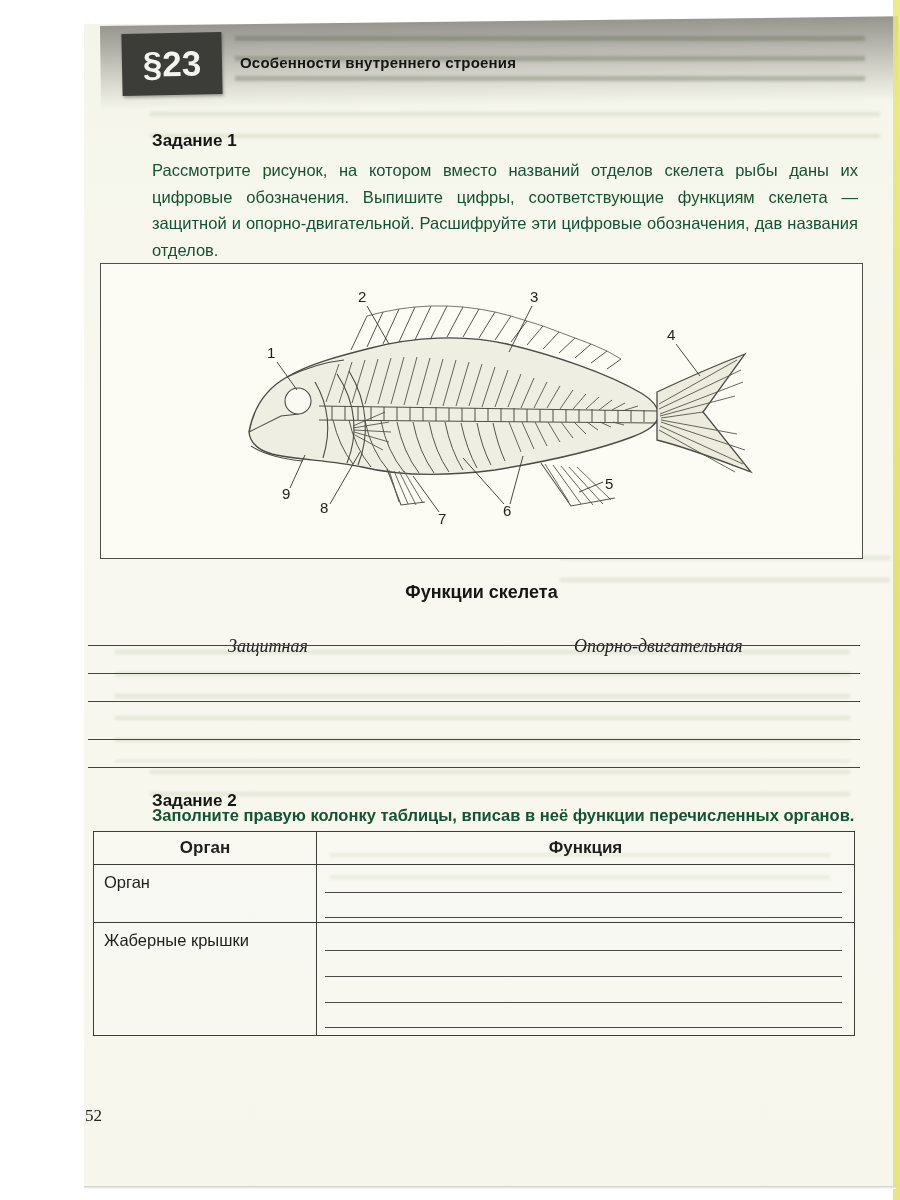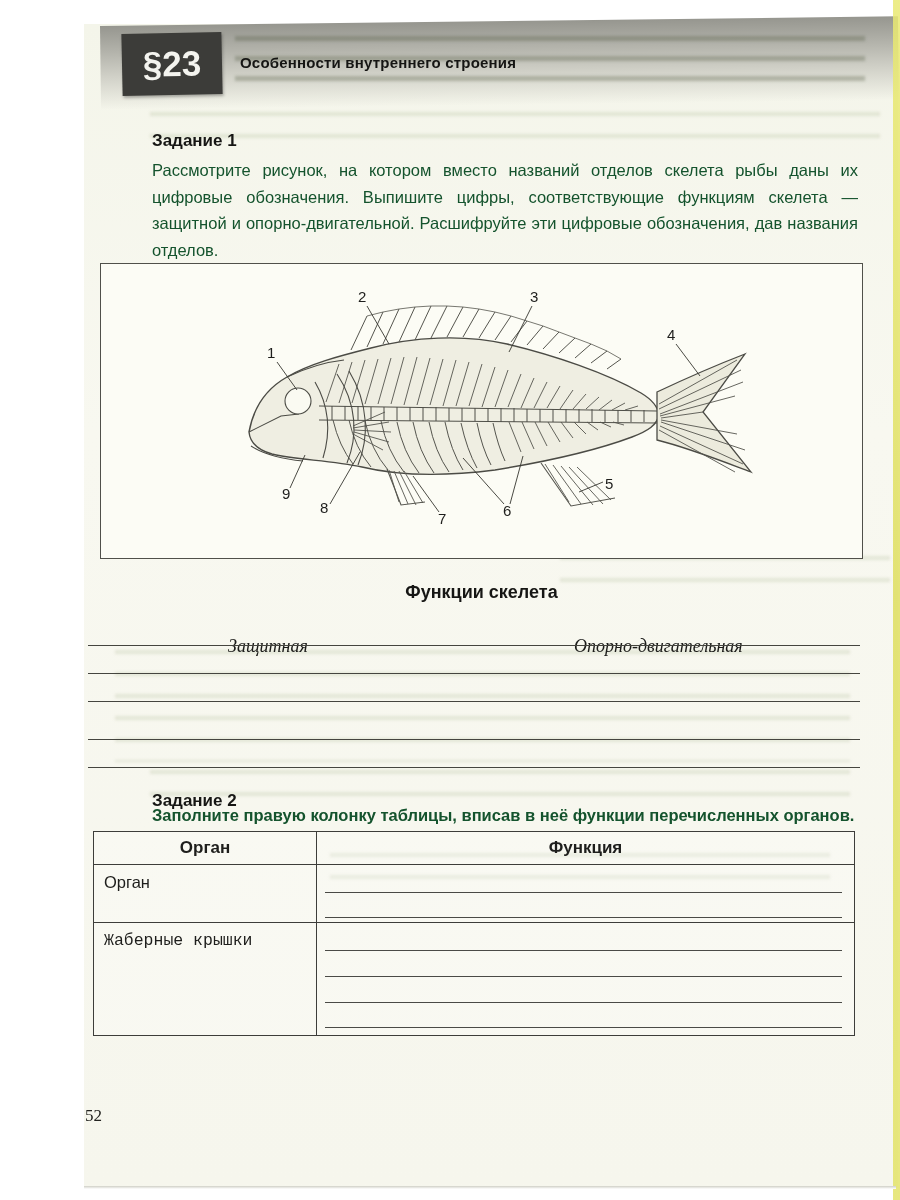--- a/index.html
+++ b/index.html
@@ -66,21 +66,21 @@
   }
   .al1{top:645px;} .al2{top:673px;} .al3{top:701px;} .al4{top:739px;} .al5{top:767px;}
 
   .organs-table{
     position:absolute;left:93px;top:831px;width:762px;
     box-sizing:border-box;border:1.5px solid #3d3d3a;background:rgba(255,255,255,.25);
   }
   .trow{display:flex;box-sizing:border-box;}
   .thead{height:33px;border-bottom:1.5px solid #3d3d3a;}
   .r1{height:58px;border-bottom:1.5px solid #3d3d3a;}
-  .r2{height:112px;font-family:Liberation Mono, monospace;}
+  .r2{height:112px;}
   .c-organ{width:223px;box-sizing:border-box;border-right:1.5px solid #3d3d3a;position:relative;}
   .c-func{flex:1;position:relative;text-align:right;}
   .thead .c-organ,.thead .c-func{
     display:flex;align-items:center;justify-content:center;
     font-weight:700;font-size:17px;
   }
   .organ-text{position:absolute;left:10px;top:8px;font-size:16.5px;}
   .cline{position:absolute;left:8px;right:12px;height:0;border-bottom:1.1px solid #4a4a46;}
 
   .page-number{

